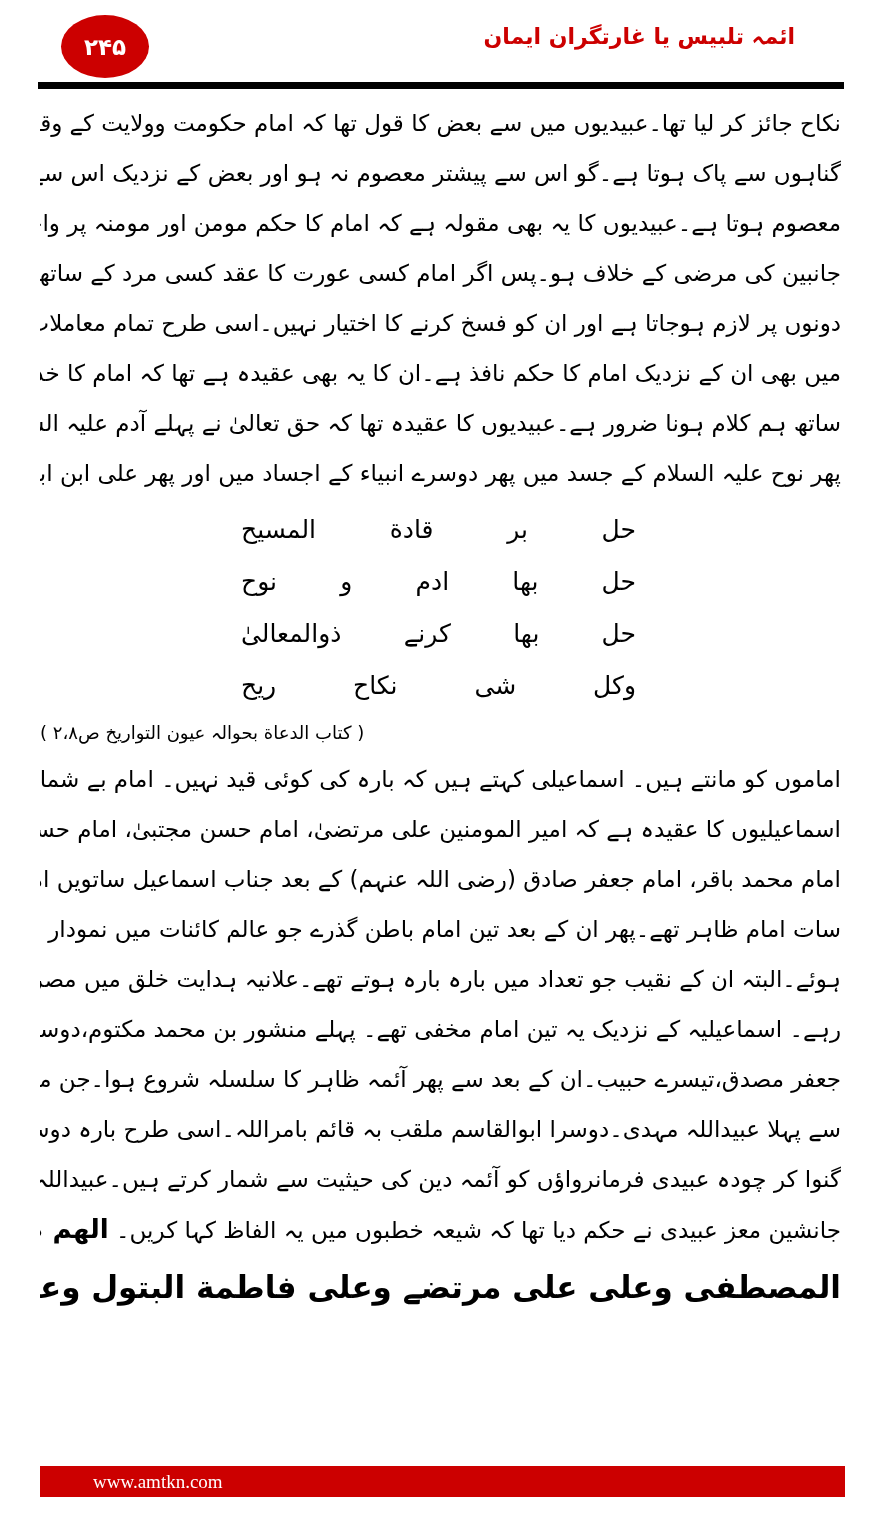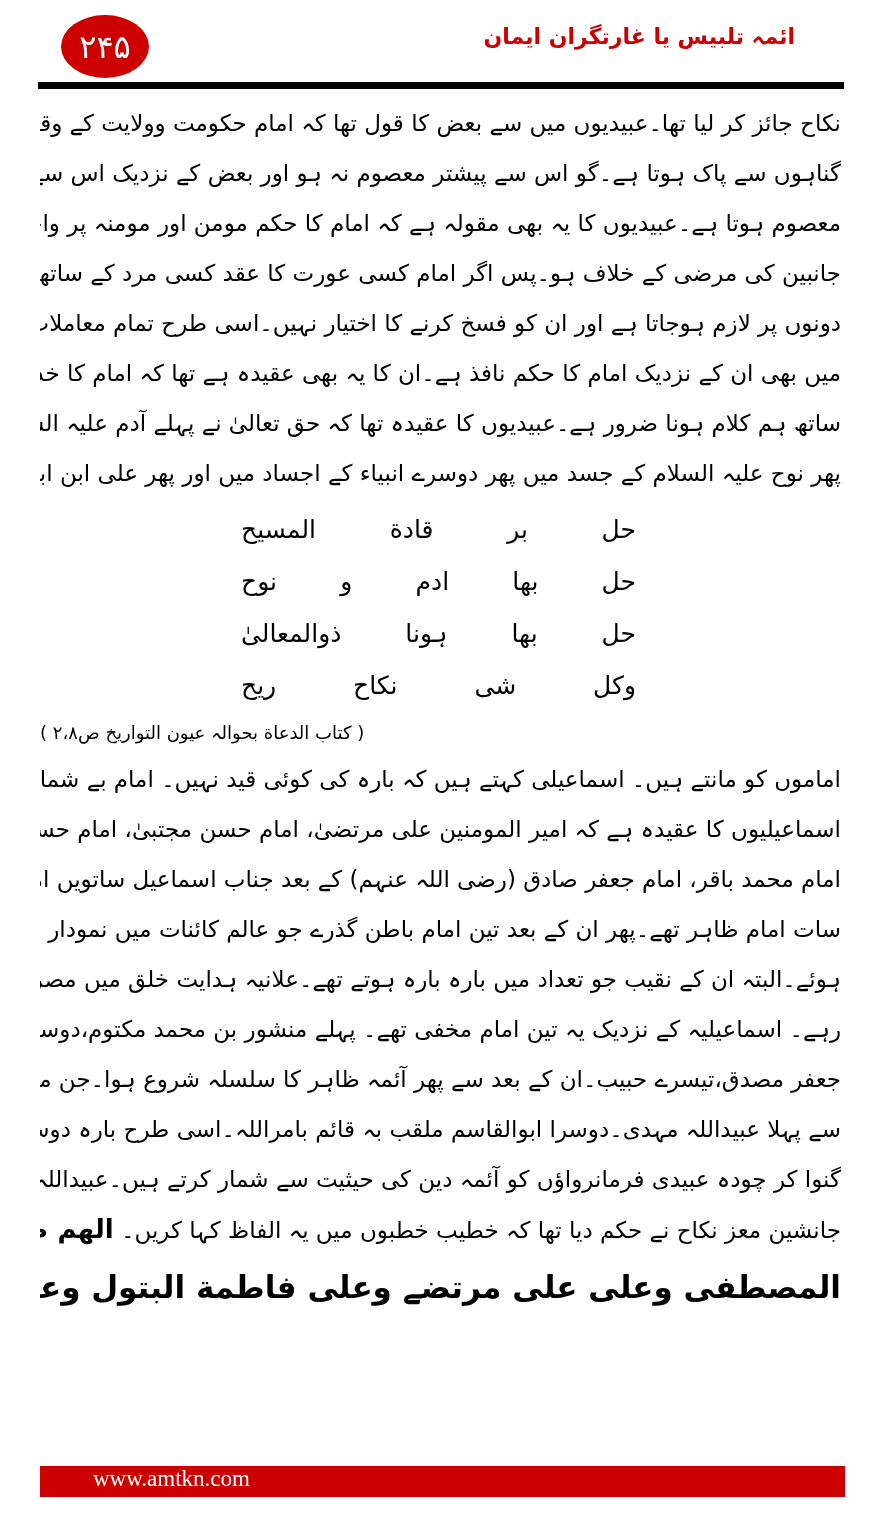--- a/index.html
+++ b/index.html
@@ -5,21 +5,21 @@
   html,body { margin:0; padding:0; background:#ffffff; }
   .page {
     position:relative; width:881px; height:1531px; background:#ffffff;
     font-family:"DejaVu Sans", sans-serif; color:#000; overflow:hidden;
   }
   
   .badge {
     position:absolute; left:61px; top:15px; width:88px; height:63px;
     background:#cc0000; border-radius:50%;
     display:flex; align-items:center; justify-content:center;
-    color:#ffffff; font-size:32px; font-weight:normal;
+    color:#ffffff; font-size:23px; font-weight:bold;
   }
   .title {
     position:absolute; top:24px; right:86px;
     color:#cc0000; font-size:22px; font-weight:bold;
     direction:rtl; white-space:nowrap;
   }
   .rule {
     position:absolute; top:82px; left:38px; width:806px; height:7px;
     background:#000000;
   }
@@ -47,23 +47,23 @@
   .closing {
     margin-top:6px; height:54px; line-height:54px;
     font-size:31px; font-weight:bold;
     text-align:justify; text-align-last:justify;
     white-space:nowrap; overflow:hidden;
   }
   
   .footer-bar {
     position:absolute; left:40px; top:1466px; width:805px; height:31px;
     background:#cc0000; color:#ffffff;
-    display:flex; justify-content:space-between; 
+    display:flex; justify-content:space-between; align-items:center;
     padding:0 44px 0 53px; box-sizing:border-box;
-    font-family:"Liberation Serif", serif; font-size:23px;
+    font-family:"Liberation Serif", serif; font-size:19px;
     direction:ltr;
   }
 </style>
 </head>
 <body>
 
 <div class="page">
 
   <div class="badge">
     <span>۲۴۵</span>
@@ -96,21 +96,21 @@
       <div class="poem-row">
         <span>حل</span>
         <span>بھا</span>
         <span>ادم</span>
         <span>و</span>
         <span>نوح</span>
       </div>
       <div class="poem-row">
         <span>حل</span>
         <span>بھا</span>
-        <span>ہونا</span>
+        <span>کرنے</span>
         <span>ذوالمعالیٰ</span>
       </div>
       <div class="poem-row">
         <span>وکل</span>
         <span>شی</span>
         <span>نکاح</span>
         <span>ریح</span>
       </div>
     </div>
 
@@ -120,21 +120,21 @@
       <div class="bline">اماموں کو مانتے ہیں۔ اسماعیلی کہتے ہیں کہ بارہ کی کوئی قید نہیں۔ امام بے شمار ہو سکتے ہیں۔</div>
       <div class="bline">اسماعیلیوں کا عقیدہ ہے کہ امیر المومنین علی مرتضیٰ، امام حسن مجتبیٰ، امام حسین، امام زین العابدین،</div>
       <div class="bline">امام محمد باقر، امام جعفر صادق (رضی اللہ عنہم) کے بعد جناب اسماعیل ساتویں امام تھے۔لیکن یہ</div>
       <div class="bline">سات امام ظاہر تھے۔پھر ان کے بعد تین امام باطن گذرے جو عالم کائنات میں نمودار نہیں</div>
       <div class="bline">ہوئے۔البتہ ان کے نقیب جو تعداد میں بارہ بارہ ہوتے تھے۔علانیہ ہدایت خلق میں مصروف</div>
       <div class="bline">رہے۔ اسماعیلیہ کے نزدیک یہ تین امام مخفی تھے۔ پہلے منشور بن محمد مکتوم،دوسرے</div>
       <div class="bline">جعفر مصدق،تیسرے حبیب۔ان کے بعد سے پھر آئمہ ظاہر کا سلسلہ شروع ہوا۔جن میں سب</div>
       <div class="bline">سے پہلا عبیداللہ مہدی۔دوسرا ابوالقاسم ملقب بہ قائم بامراللہ۔اسی طرح بارہ دوسرے خلفاء کے نام</div>
       <div class="bline">گنوا کر چودہ عبیدی فرمانرواؤں کو آئمہ دین کی حیثیت سے شمار کرتے ہیں۔عبیداللہ کے ایک</div>
       <div class="bline">
-        <span>جانشین معز نکاح نے حکم دیا تھا کہ خطیب خطبوں میں یہ الفاظ کہا کریں۔</span>
+        <span>جانشین معز عبیدی نے حکم دیا تھا کہ شیعہ خطبوں میں یہ الفاظ کہا کریں۔</span>
         <span class="prayer-inline">الھم صل علی محمد</span>
       </div>
       <div class="closing">المصطفی وعلی علی مرتضے وعلی فاطمة البتول وعلی الحسن والحسین</div>
     </div>
 
   </div>
 
   <div class="footer-bar">
     <span>www.amtkn.com</span>
   </div>

